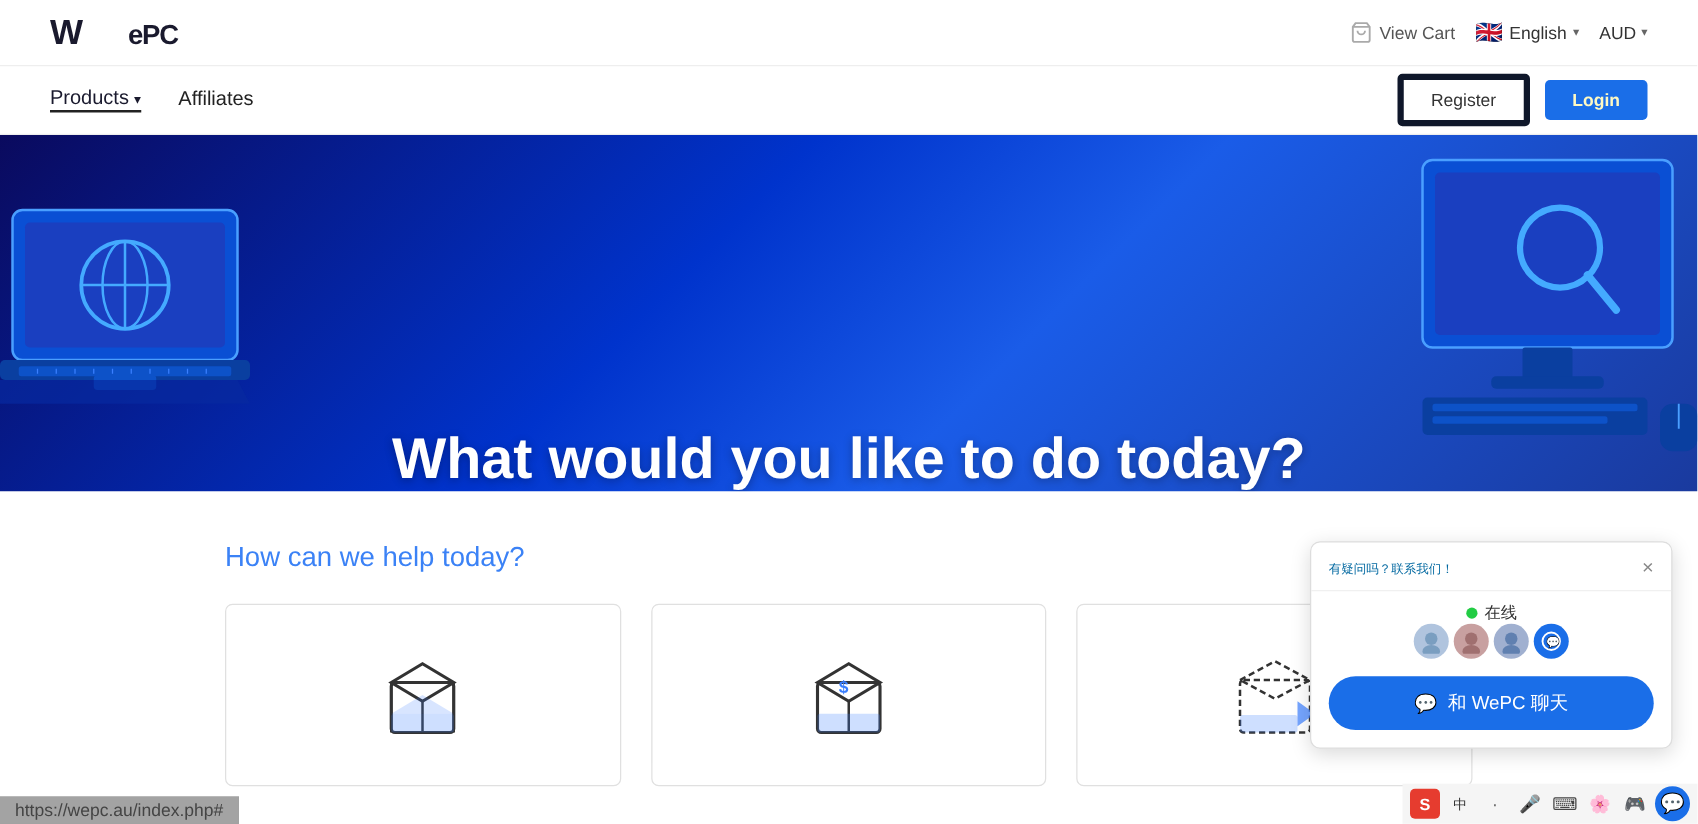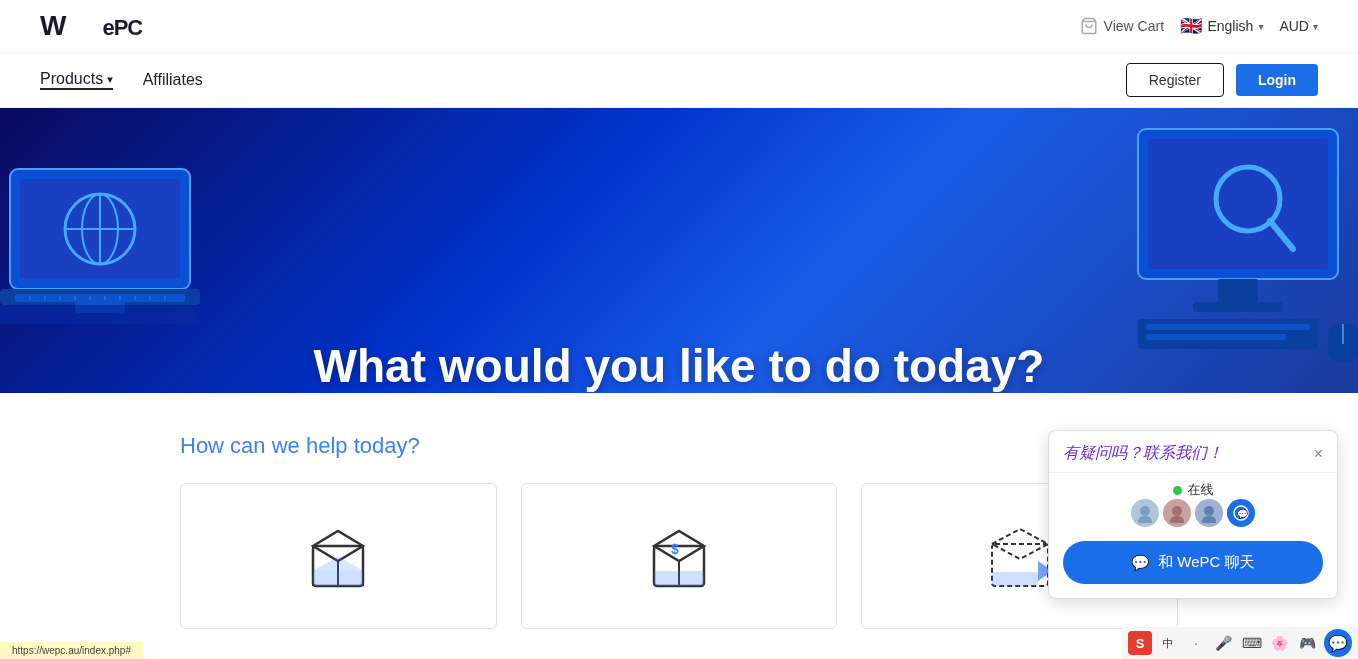--- a/index.html
+++ b/index.html
@@ -82,21 +82,21 @@
       border-bottom: 2px solid #222;
       padding-bottom: 0;
     }
     .nav-right {
       display: flex;
       align-items: center;
       gap: 12px;
     }
     .btn-register {
       padding: 8px 22px;
-      border: 1px solid #0f172a;
+      border: 5px solid #0f172a;
       background: #fff;
       color: #333;
       border-radius: 4px;
       cursor: pointer;
       font-size: 14px;
     }
     .btn-login {
       padding: 8px 22px;
       border: none;
       background: #1a6ee8;
@@ -166,23 +166,22 @@
       z-index: 100;
     }
     .chat-header {
       display: flex;
       justify-content: space-between;
       align-items: center;
       padding: 12px 14px 8px;
       border-bottom: 1px solid #f0f0f0;
     }
     .chat-title {
-      font-size: 16px;
-      color: #6d28d9;
-      font-style: italic;
+      font-size: 10px;
+      color: #0369a1;
     }
     .chat-close {
       cursor: pointer;
       color: #888;
       font-size: 16px;
       background: none;
       border: none;
     }
     .chat-status-row {
       display: flex;
@@ -234,23 +233,23 @@
       align-items: center;
       justify-content: center;
       gap: 8px;
     }
 
     
     .status-bar {
       position: fixed;
       bottom: 0;
       left: 0;
-      background: #fef9c3;
+      background: #a3a3a3;
       padding: 3px 12px;
-      font-size: 10px;
+      font-size: 14px;
       color: #444;
       z-index: 200;
     }
 
     
     .taskbar-icons {
       position: fixed;
       bottom: 0;
       right: 0;
       display: flex;

